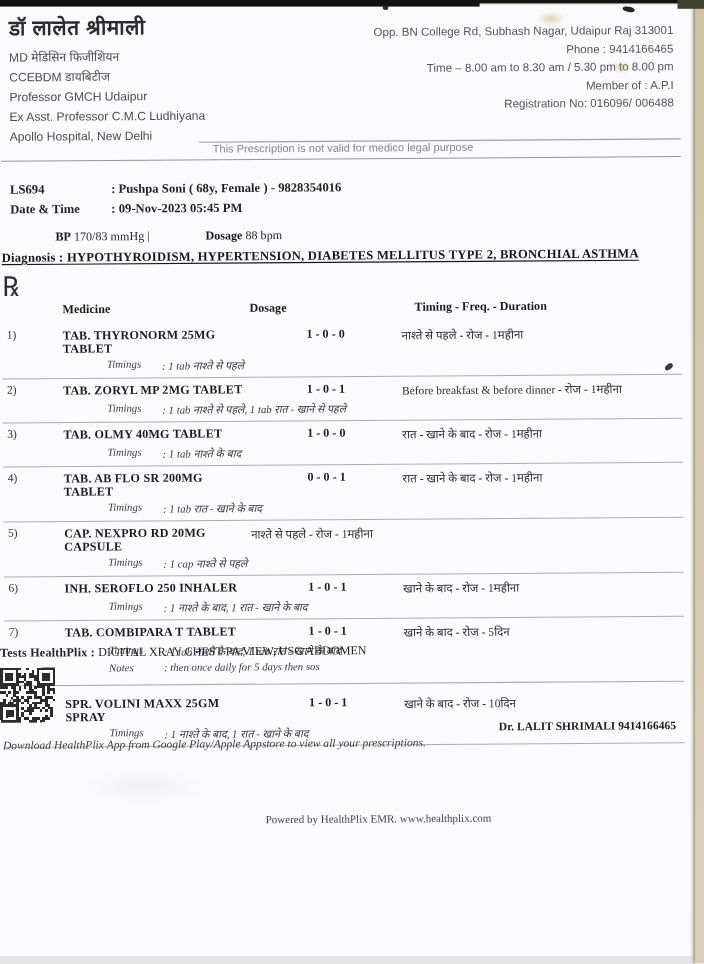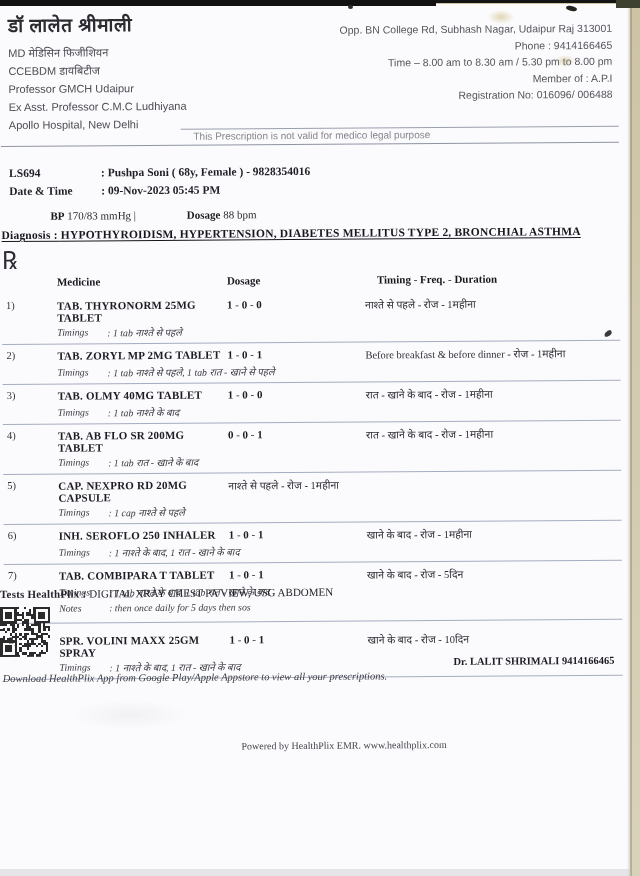--- a/index.html
+++ b/index.html
@@ -47,24 +47,24 @@
   .rx{position:absolute;left:0;top:238px;font-size:25px;color:#2c2c34;}
 
   
   .med-table{position:absolute;left:0;top:268px;width:618px;font-size:11px;}
   .thead{display:grid;grid-template-columns:55px 170px 138px 1fr;font-weight:bold;padding:4px 0 7px;color:#17171e;}
   .thead .h-time{padding-left:12px;}
   .med-row{display:grid;grid-template-columns:55px 170px 138px 1fr;
     border-bottom:1px solid #a6adc2;padding:5px 0 4px;}
   .c-num{padding-left:4px;font-size:10.5px;color:#33333b;}
   .c-med{font-weight:bold;letter-spacing:.2px;color:#1c1c24;}
-  .c-dose{font-weight:bold;color:#1c1c24;}
+  .c-dose{font-weight:bold;color:#1c1c24;text-align:center;}
   .c-time{font-size:10.5px;color:#2e2e36;padding-right:4px;}
   .c-sub{grid-column:2/5;display:flex;font-style:italic;font-size:9.8px;color:#3a3a42;padding-top:3px;}
-  .c-sub .sub-label{width:50px;flex:none;}
+  .c-sub .sub-label{width:50px;flex:none;margin-left:40px;}
   .row-8{padding-top:11px;}
   .row-7{padding-bottom:9px;}
 
   
   .tests{position:absolute;left:-4px;top:584px;font-size:11px;color:#23232b;}
   .tests b{letter-spacing:.2px;}
   .qr{position:absolute;left:-5px;top:603px;width:52px;height:50px;}
   .qr svg{width:100%;height:100%;}
   .signature{position:absolute;right:12px;top:655px;font-size:10.5px;font-weight:bold;color:#1d1d25;}
   .app-note{position:absolute;left:-2px;top:669px;font-size:10.5px;font-style:italic;color:#3c3c44;}

